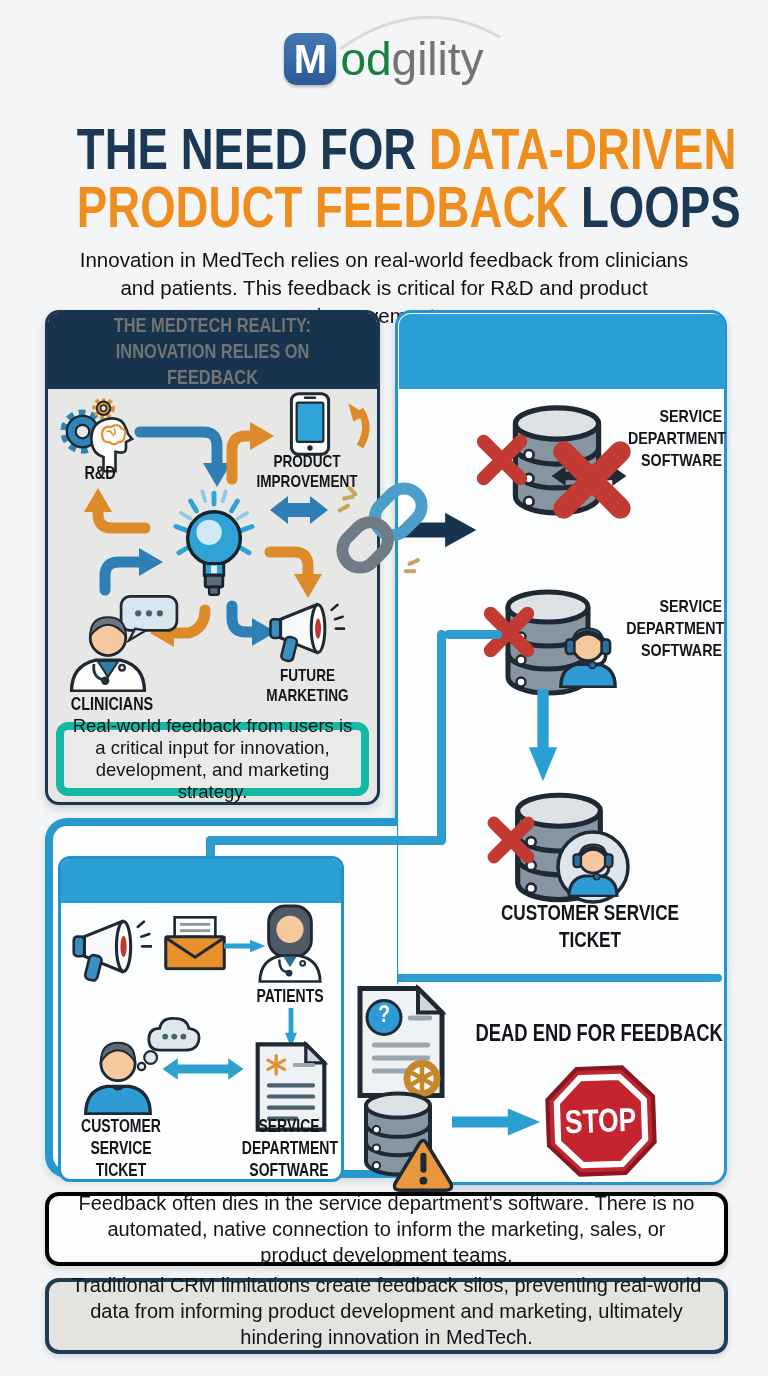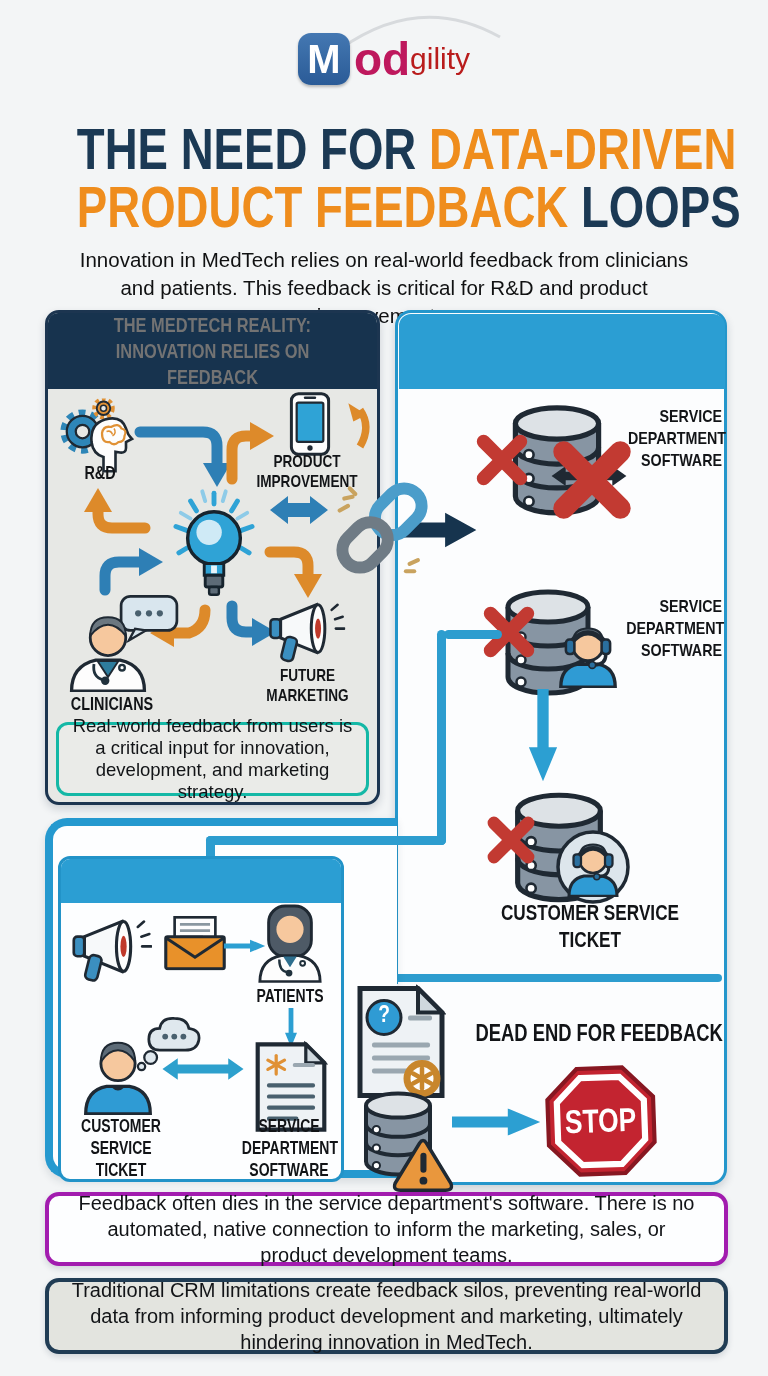--- a/index.html
+++ b/index.html
@@ -6,22 +6,22 @@
   #canvas{position:relative;width:768px;height:1376px;margin:0 auto;background:#f3f5f6;overflow:hidden;}
   .abs{position:absolute;}
   .cond{font-weight:800;transform:scaleX(.8);transform-origin:50% 50%;letter-spacing:0;}
   .cond-r{font-weight:800;transform:scaleX(.84);transform-origin:100% 50%;}
   .panel{border-radius:14px;box-shadow:0 4px 8px rgba(20,40,60,.18);}
   .hdr-txt{display:flex;flex-direction:column;justify-content:center;align-items:center;color:#737373;text-align:center;line-height:1.28;}
   .lbl{color:#121417;text-align:center;line-height:1.22;}
   .conn{position:absolute;background:#2d9dcf;border-radius:5px;}
   .bar{position:absolute;background:#2d9dcf;border-radius:4px;}
   svg{display:block;overflow:visible;}
-  .cap-box{background:#eaebe8;border:3px solid #14b8a6;border-radius:12px;}
-  .note-box{background:#fdfeff;border:4px solid #a21caf;border-radius:14px;box-shadow:0 3px 6px rgba(20,40,60,.15);}
+  .cap-box{background:#eaebe8;border:8px solid #14b8a6;border-radius:12px;}
+  .note-box{background:#fdfeff;border:4px solid #000000;border-radius:14px;box-shadow:0 3px 6px rgba(20,40,60,.15);}
   .sum-box{background:#e3e4df;border:4px solid #203c54;border-radius:14px;box-shadow:0 3px 6px rgba(20,40,60,.15);}
   .ctr{display:flex;align-items:center;justify-content:center;text-align:center;}
 </style>
 </head>
 <body>
 
 <div id="canvas">
 
   <svg width="0" height="0" style="position:absolute">
     <defs>
@@ -208,22 +208,22 @@
         <polygon points="36,13 74,13 97,36 97,74 74,97 36,97 13,74 13,36" fill="none" stroke="#fff" stroke-width="6"></polygon>
       </symbol>
     </defs>
   </svg>
 
   <svg class="abs" style="left:335px;top:4px" width="170" height="48" viewBox="0 0 170 48">
     <path d="M5 45 Q85 -12 165 33" fill="none" stroke="#d7dadd" stroke-width="3"></path>
   </svg>
   <div class="abs" style="left:0;top:30px;width:768px;height:58px;display:flex;align-items:center;justify-content:center;">
     <div style="width:52px;height:52px;border-radius:13px;background:linear-gradient(180deg,#4478b2,#2a5b97);display:flex;align-items:center;justify-content:center;color:#fff;font-size:40px;font-weight:800;box-shadow:0 2px 3px rgba(0,0,0,.25);">M</div>
-    <span style="font-size:46px;font-weight:700;color:#be185d;margin-left:4px;">od</span>
-    <span style="font-size:30px;font-weight:400;color:#b91c1c;">gility</span>
+    <span style="font-size:46px;font-weight:400;color:#15803d;margin-left:4px;">od</span>
+    <span style="font-size:46px;font-weight:400;color:#737373;">gility</span>
   </div>
 
   <div class="abs cond" style="left:0;top:120px;width:768px;text-align:center;font-size:57px;line-height:1.02;white-space:nowrap;">
     <span style="color:#1b3954;">THE NEED FOR </span><span style="color:#ef8d1d;">DATA-DRIVEN</span>
   </div>
   <div class="abs cond" style="left:0;top:178px;width:768px;text-align:center;font-size:57px;line-height:1.02;white-space:nowrap;">
     <span style="color:#ef8d1d;">PRODUCT FEEDBACK </span><span style="color:#1b3954;">LOOPS</span>
   </div>
   <div class="abs" style="left:64px;top:246px;width:640px;text-align:center;font-size:20.5px;line-height:1.36;color:#101112;">Innovation in MedTech relies on real-world feedback from clinicians and patients. This feedback is critical for R&amp;D and product improvements.</div>
 
@@ -410,17 +410,17 @@
       <use href="#arrow-lr"></use>
     </svg>
   <svg class="abs" style="left:254px;top:1040px" width="74" height="94" viewBox="0 0 80 100">
       <use href="#docl"></use>
     </svg>
   <div class="abs lbl cond" style="left:230px;top:1116px;width:118px;font-size:17.5px;line-height:1.25;">SERVICE DEPARTMENT SOFTWARE</div>
 
   <div class="abs note-box ctr" style="left:45px;top:1192px;width:683px;height:74px;box-sizing:border-box;">
     <div class="lbl" style="font-size:20px;line-height:1.3;padding:0 24px;">Feedback often dies in the service department's software. There is no automated, native connection to inform the marketing, sales, or product development teams.</div>
   </div>
-  <div class="abs sum-box ctr" style="left:45px;top:1278px;width:683px;height:76px;box-sizing:border-box;">
+  <div class="abs sum-box ctr" style="left:45px;top:1278px;width:683px;height:76px;box-sizing:border-box;align-items:flex-end;">
     <div class="lbl" style="font-size:20px;line-height:1.3;padding:0 18px;">Traditional CRM limitations create feedback silos, preventing real-world data from informing product development and marketing, ultimately hindering innovation in MedTech.</div>
   </div>
 
 </div>
 
 </body></html>

